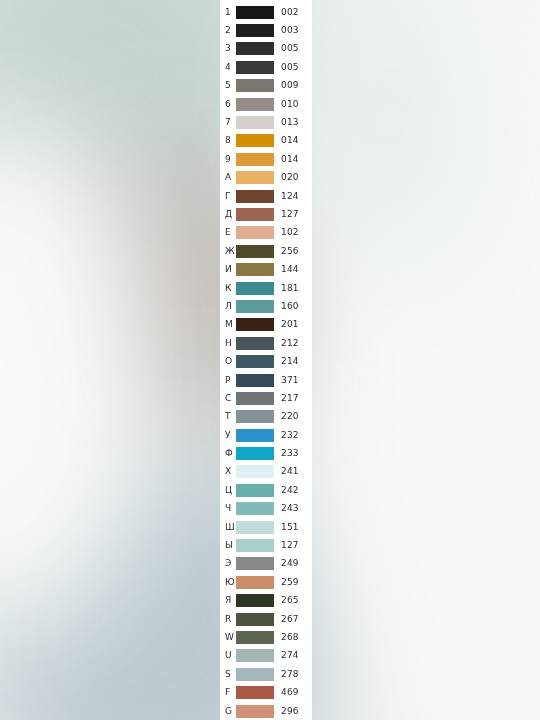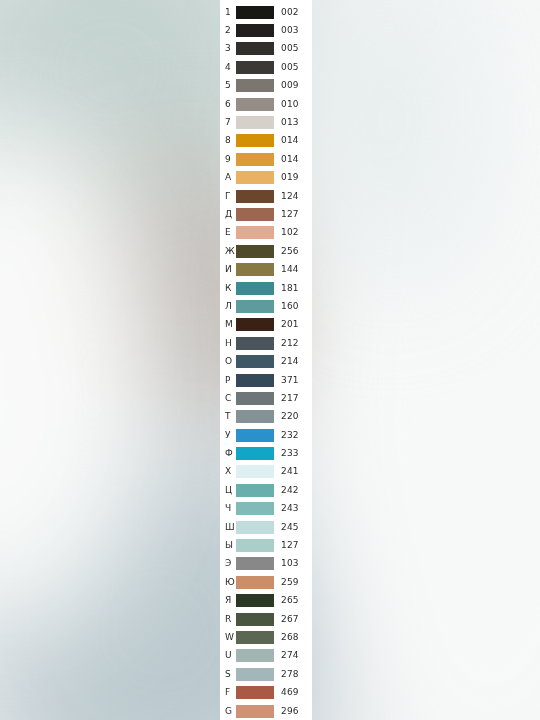--- a/index.html
+++ b/index.html
@@ -164,21 +164,21 @@
       <div class="row-code">014</div>
     </div>
     <div class="palette-row">
       <div class="row-key">9</div>
       <div class="row-swatch" style="background: rgb(221, 154, 56);"></div>
       <div class="row-code">014</div>
     </div>
     <div class="palette-row">
       <div class="row-key">A</div>
       <div class="row-swatch" style="background: rgb(232, 177, 100);"></div>
-      <div class="row-code">019</div>
+      <div class="row-code">020</div>
     </div>
     <div class="palette-row">
       <div class="row-key">Г</div>
       <div class="row-swatch" style="background: rgb(107, 70, 44);"></div>
       <div class="row-code">124</div>
     </div>
     <div class="palette-row">
       <div class="row-key">Д</div>
       <div class="row-swatch" style="background: rgb(156, 102, 80);"></div>
       <div class="row-code">127</div>
@@ -259,31 +259,31 @@
       <div class="row-code">242</div>
     </div>
     <div class="palette-row">
       <div class="row-key">Ч</div>
       <div class="row-swatch" style="background: rgb(129, 186, 182);"></div>
       <div class="row-code">243</div>
     </div>
     <div class="palette-row">
       <div class="row-key">Ш</div>
       <div class="row-swatch" style="background: rgb(192, 220, 219);"></div>
-      <div class="row-code">245</div>
+      <div class="row-code">151</div>
     </div>
     <div class="palette-row">
       <div class="row-key">Ы</div>
       <div class="row-swatch" style="background: rgb(170, 207, 203);"></div>
       <div class="row-code">127</div>
     </div>
     <div class="palette-row">
       <div class="row-key">Э</div>
       <div class="row-swatch"></div>
-      <div class="row-code">103</div>
+      <div class="row-code">249</div>
     </div>
     <div class="palette-row">
       <div class="row-key">Ю</div>
       <div class="row-swatch" style="background: rgb(203, 142, 104);"></div>
       <div class="row-code">259</div>
     </div>
     <div class="palette-row">
       <div class="row-key">Я</div>
       <div class="row-swatch" style="background: rgb(44, 56, 35);"></div>
       <div class="row-code">265</div>

